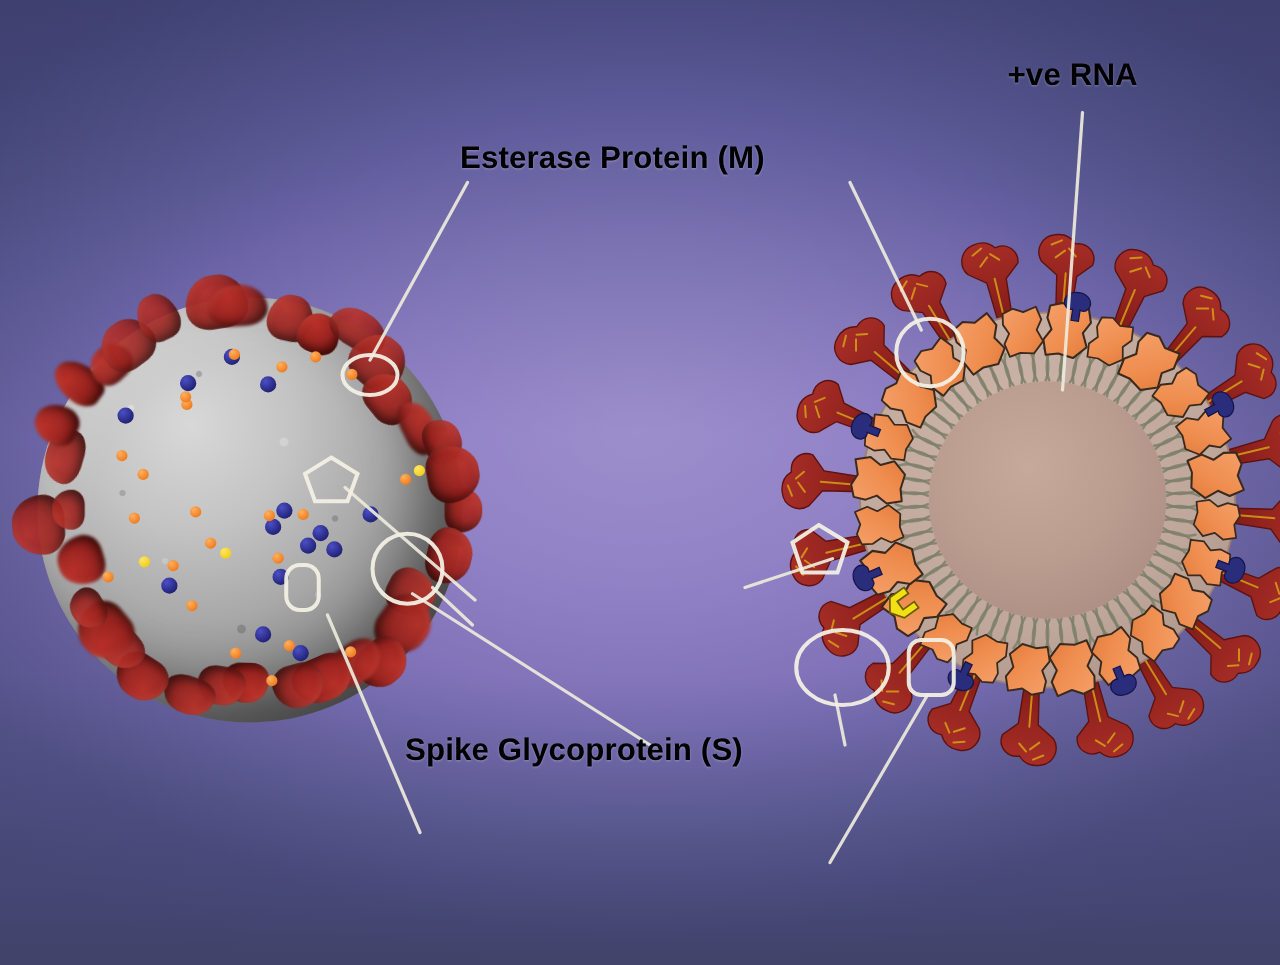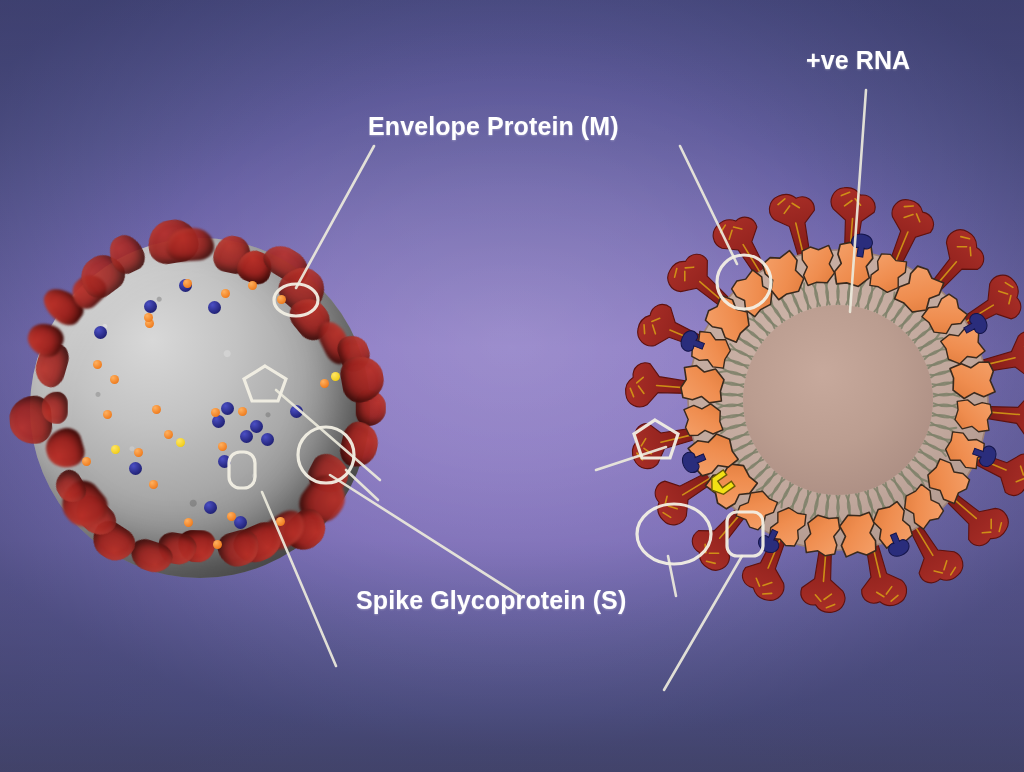--- a/index.html
+++ b/index.html
@@ -14,26 +14,26 @@
   
   .bg{position:absolute;inset:0;
       background:
         radial-gradient(ellipse 62% 55% at 50% 42%, #c9bde6 0%, #c2b5e2 32%, #b3a8d8 55%, #9a99c4 78%, #8386b2 100%),
         linear-gradient(180deg,#7b7fad 0%, #8d8fbb 18%, #b6abdc 45%, #b4aad9 70%, #8e90b6 92%, #83859f 100%);
       background-blend-mode:multiply,normal;}
   .bg-vig{position:absolute;inset:0;
       background:radial-gradient(ellipse 70% 62% at 50% 45%, rgba(255,255,255,.12) 0%, rgba(255,255,255,0) 55%, rgba(60,58,90,.30) 100%);}
 
   
-  .label{position:absolute;color:#ffffff;font-weight:bold;letter-spacing:.1px;
+  .label{position:absolute;color:#000000;font-weight:bold;letter-spacing:.1px;
          text-shadow:0 1px 2px rgba(255,255,255,.28);line-height:1.17;white-space:pre-line;}
   .lbl-m   {left:368px;top:112px;font-size:25px;}
   .lbl-rna {left:806px;top:46px; font-size:25px;}
   .lbl-he  {left:384px;top:470px;font-size:25px;text-align:center;width:206px;}
-  .lbl-s   {left:356px;top:586px;font-size:25px;}
+  .lbl-s   {left:324px;top:586px;font-size:25px;}
   .lbl-e   {left:336px;top:636px;font-size:25px;text-align:center;width:330px;}
 
   
   svg.ov{position:absolute;left:0;top:0;width:1024px;height:772px;overflow:visible;}
   .leader{stroke:#eceadb;stroke-width:2.6;fill:none;stroke-linecap:round;opacity:.93;}
   .callout{stroke:#f2efe4;stroke-width:3.2;fill:none;opacity:.95;}
 
   
   .virion3d{position:absolute;left:-12px;top:196px;width:424px;height:424px;}
   .v3-body{position:absolute;left:42px;top:42px;width:340px;height:340px;border-radius:50%;
@@ -446,17 +446,17 @@
       <rect class="callout" x="229" y="452" width="26" height="36" rx="11"></rect>
       <circle class="callout" cx="326" cy="455" r="28"></circle>
 
       <circle class="callout" cx="744" cy="282" r="27"></circle>
       <path class="callout" d="M655,420 L678,434 L670,458 L642,458 L634,434 Z"></path>
       <ellipse class="callout" cx="674" cy="534" rx="37" ry="30"></ellipse>
       <rect class="callout" x="727" y="512" width="36" height="44" rx="10"></rect>
     </g>
   </svg>
 
-  <div class="label lbl-m">Envelope Protein (M)</div>
+  <div class="label lbl-m">Esterase Protein (M)</div>
   <div class="label lbl-rna">+ve RNA</div>
   <div class="label lbl-s">Spike Glycoprotein (S)</div>
 
 </div>
 
 </body></html>

